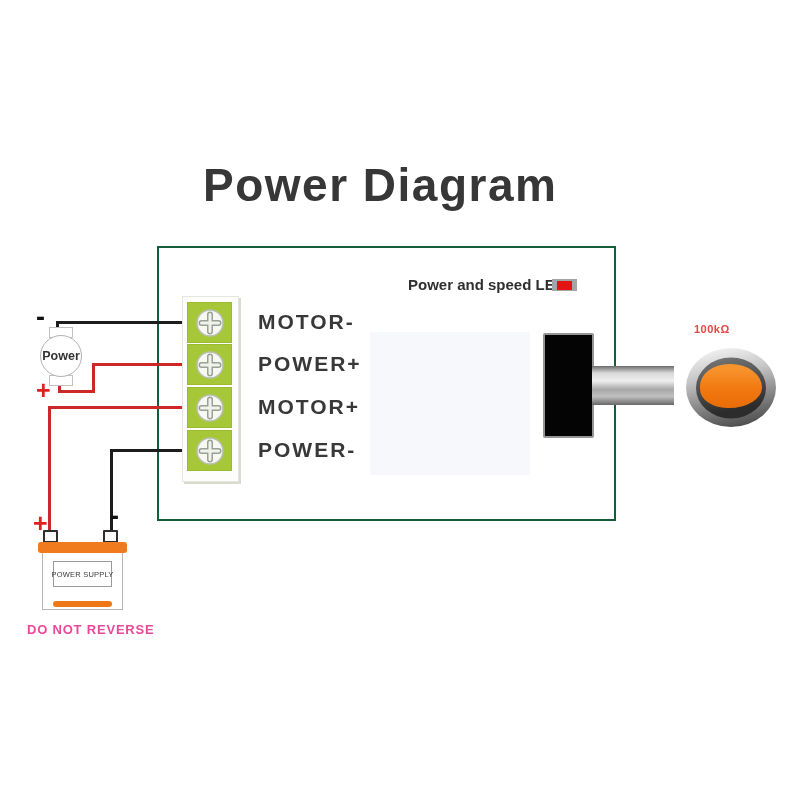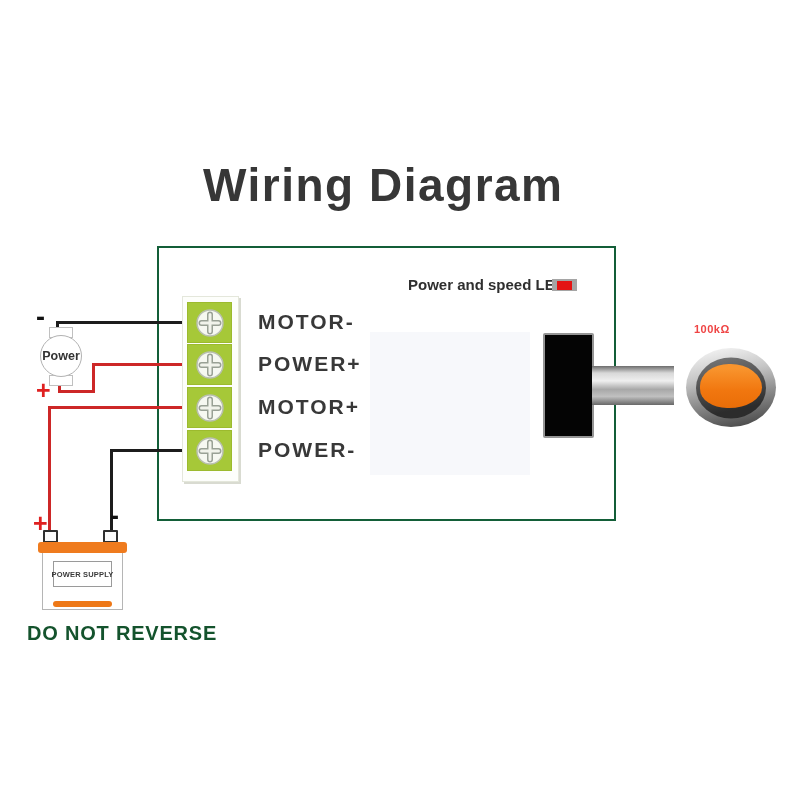--- a/index.html
+++ b/index.html
@@ -184,48 +184,48 @@
     left: 53px; top: 561px;
     width: 59px; height: 26px;
     border: 1.5px solid #9a9a9a;
     display: flex;
     align-items: center;
     justify-content: center;
     z-index: 4;
   }
   #battery-label {
     font-size: 7.5px;
-    font-weight: 700;
+    font-weight: 400;
     letter-spacing: 0.2px;
     color: #3a3a3a;
     white-space: nowrap;
   }
   #battery-stripe {
     left: 53px; top: 601px;
     width: 59px; height: 6px;
     background: #ee7817;
     border-radius: 3px;
     z-index: 4;
   }
 
   #warning {
     left: 27px; top: 622px;
-    font-size: 20px;
+    font-size: 13px;
     font-weight: 700;
     letter-spacing: 0.8px;
-    color: #14532d;
+    color: #ec4899;
     white-space: nowrap;
   }
 </style>
 </head>
 <body>
 
 <div id="page">
 
-  <div id="title" class="abs">Wiring Diagram</div>
+  <div id="title" class="abs">Power Diagram</div>
 
   <div id="board" class="abs"></div>
   <div id="watermark" class="abs"></div>
 
   <div id="led-label" class="abs">Power and speed LED</div>
   <div id="led-icon" class="abs">
     <div id="led-core" class="abs"></div>
   </div>
 
   <div class="wire black" style="left:56px; top:322px; width:3px; height:9px;"></div>

